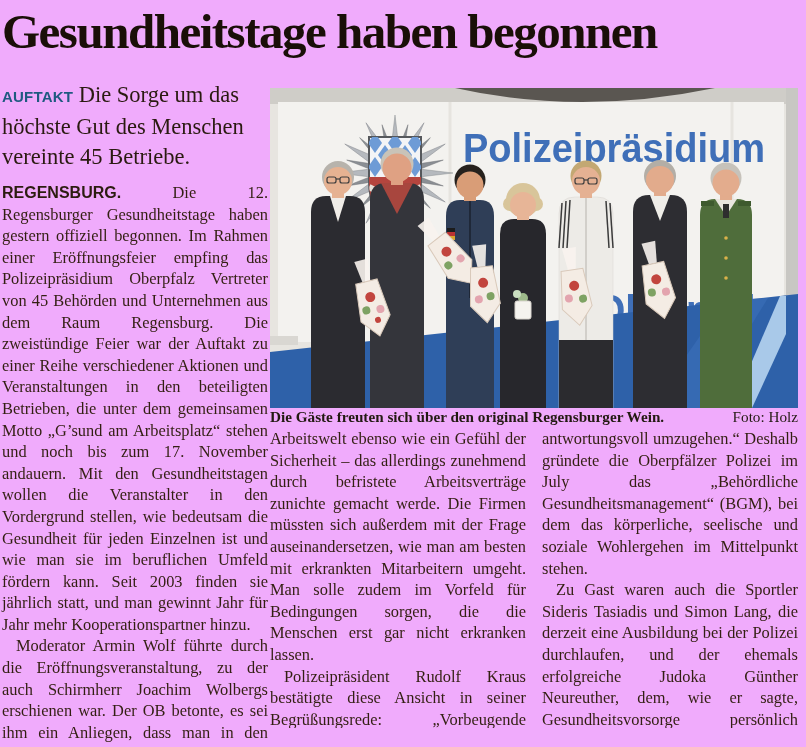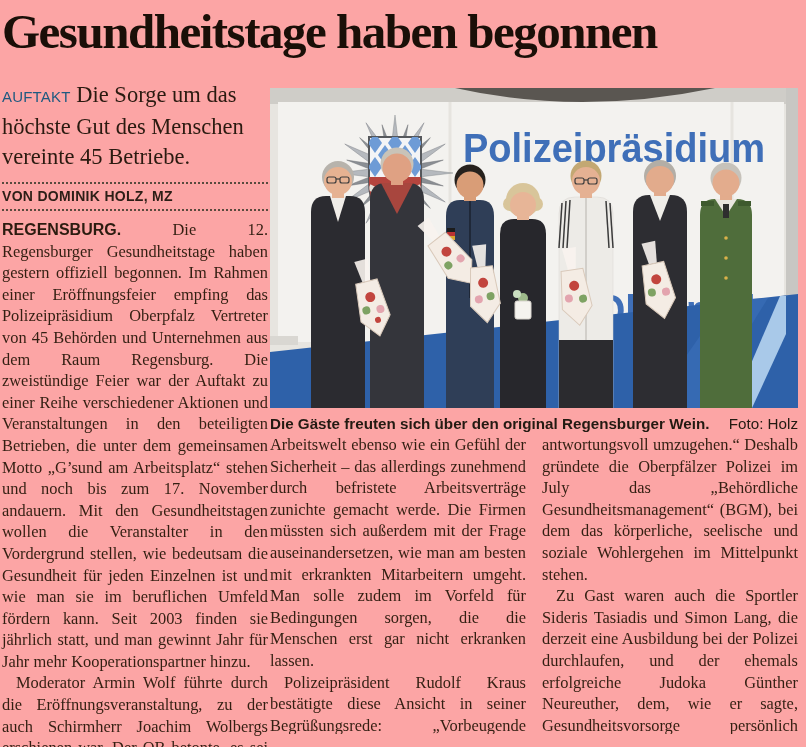--- a/index.html
+++ b/index.html
@@ -1,32 +1,32 @@
 <!DOCTYPE html>
 <html lang="de" style="--kicker: #1f5a80; --logo_blue: #3f6fb8; --backdrop_blue: #2e61a9; --stripe_light: #a9c9e9; --headline_ink: #1a0f08; --body_ink: #331f12;"><head>
 <meta charset="utf-8">
 <style>
   html,body { margin:0; padding:0; }
   body { background:#fdfcfa; width:806px; height:747px; overflow:hidden; }
-  .page { position:relative; width:806px; height:747px; background:#fca5a5; }
+  .page { position:relative; width:806px; height:747px; background:#f0abfc; }
 
   .headline {
     position:absolute; left:2px; top:0px; width:802px; margin:0;
     font-family:"Liberation Serif", serif; font-weight:700;
     font-size:49px; line-height:64px; letter-spacing:-1.5px;
     color:#1a0f08; white-space:nowrap;
   }
 
   .left-col { position:absolute; left:2px; top:80px; width:266px; }
   .lead {
     font-family:"Liberation Serif", serif; font-size:22.5px; line-height:30px;
     color:#2a1a10; margin:0 0 10px 0;
   }
   .kicker {
-    font-family:"Liberation Sans", sans-serif; font-weight:400;
+    font-family:"Liberation Sans", sans-serif; font-weight:700;
     font-size:15px; color:var(--kicker,#1f5a80); letter-spacing:0.2px;
   }
   .byline {
     font-family:"Liberation Sans", sans-serif; font-weight:700;
     font-size:14px; color:#2c1e16; letter-spacing:0.3px;
     border-top:2px dotted #5a4a3e; border-bottom:2px dotted #5a4a3e;
     padding:4px 0 5px 0; margin:0 0 8px 0;
   }
   .bodytext {
     font-family:"Liberation Serif", serif; font-size:16.4px; line-height:21.6px;
@@ -37,21 +37,21 @@
   .lead-in {
     font-family:"Liberation Sans", sans-serif; font-weight:700; font-size:16px;
     color:#2c1c10;
   }
 
   .right-col { position:absolute; left:270px; top:88px; width:528px; }
   figure { margin:0; }
   .photo-frame { width:528px; height:320px; display:block; background:#e7e5e0; }
   .caption-row {
     display:flex; justify-content:space-between; align-items:flex-end;
-    margin-top:7px; font-family:Liberation Sans, sans-serif; font-size:15.2px;
+    font-family:Liberation Serif, serif; font-size:15.2px;
     color:#231a12;
   }
   .caption-text { font-weight:700; }
   .caption-credit { font-weight:400; }
 
   .cols { display:flex; gap:16px; margin-top:2px; }
   .col { width:256px; height:300px; overflow:hidden; }
 
   .logo-text {
     fill:var(--logo_blue,#3f6fb8);
@@ -64,21 +64,20 @@
 <body>
 
 <div class="page">
 
   <h1 class="headline">Gesundheitstage haben begonnen</h1>
 
   <div class="left-col">
     <p class="lead"><span class="kicker">AUFTAKT</span>
       <span>Die Sorge um das höchste Gut des Menschen vereinte 45 Betriebe.</span></p>
 
-    <div class="byline">VON DOMINIK HOLZ, MZ</div>
 
     <div class="bodytext">
       <p><span class="lead-in">REGENSBURG.</span>
         <span>Die 12. Regensburger Gesundheitstage haben gestern offiziell begonnen. Im Rahmen einer Eröffnungsfeier empfing das Polizeipräsidium Oberpfalz Vertreter von 45 Behörden und Unternehmen aus dem Raum Regensburg. Die zweistündige Feier war der Auftakt zu einer Reihe verschiedener Aktionen und Veranstaltungen in den beteiligten Betrieben, die unter dem gemeinsamen Motto „G’sund am Arbeitsplatz“ stehen und noch bis zum 17. November andauern. Mit den Gesundheitstagen wollen die Veranstalter in den Vordergrund stellen, wie bedeutsam die Gesundheit für jeden Einzelnen ist und wie man sie im beruflichen Umfeld fördern kann. Seit 2003 finden sie jährlich statt, und man gewinnt Jahr für Jahr mehr Kooperationspartner hinzu.</span></p>
       <p class="indent">Moderator Armin Wolf führte durch die Eröffnungsveranstaltung, zu der auch Schirmherr Joachim Wolbergs erschienen war. Der OB betonte, es sei ihm ein Anliegen, dass man in den Betrieben bestimmte Wertvorstellungen für ein vernünftiges Zusammenleben berücksichtigt. Dazu gehöre eine generelle Entschleunigung der</p>
     </div>
   </div>
 
   <div class="right-col">
     <figure>

